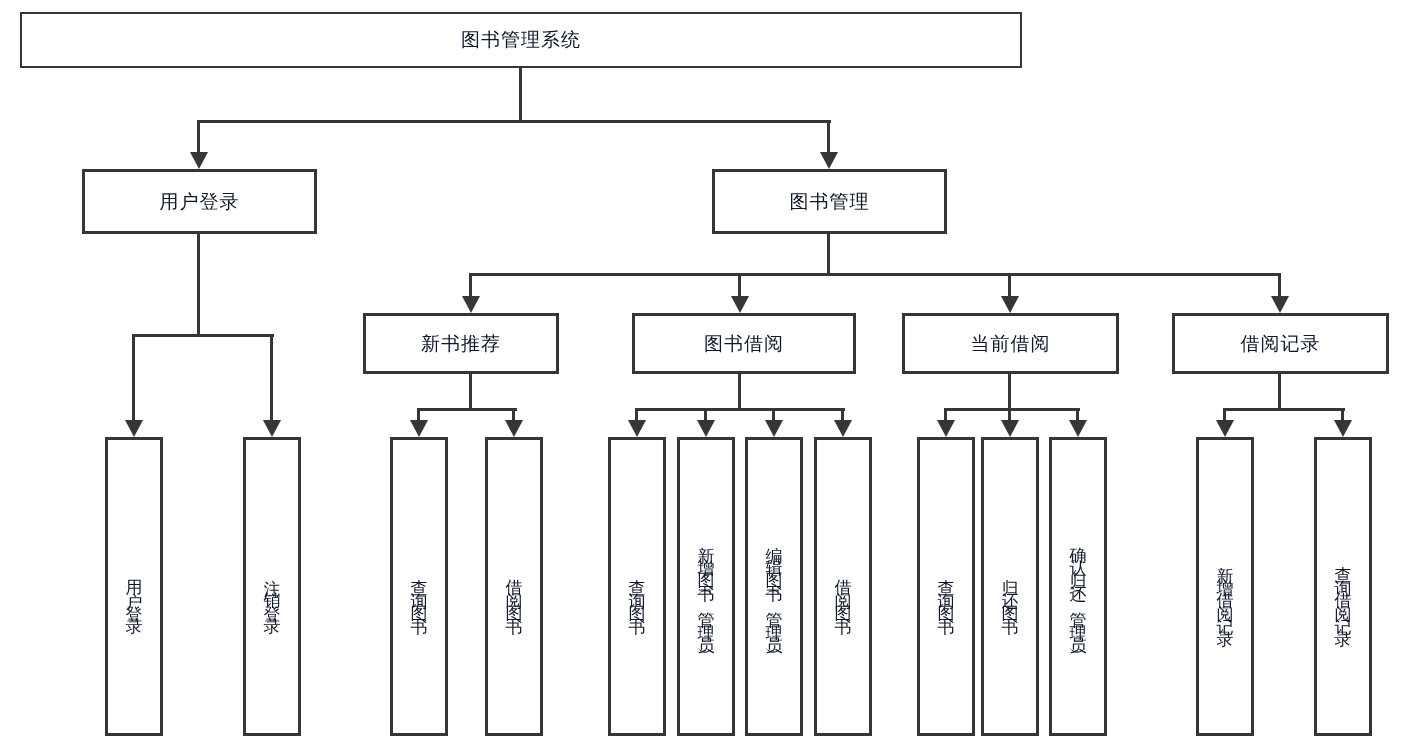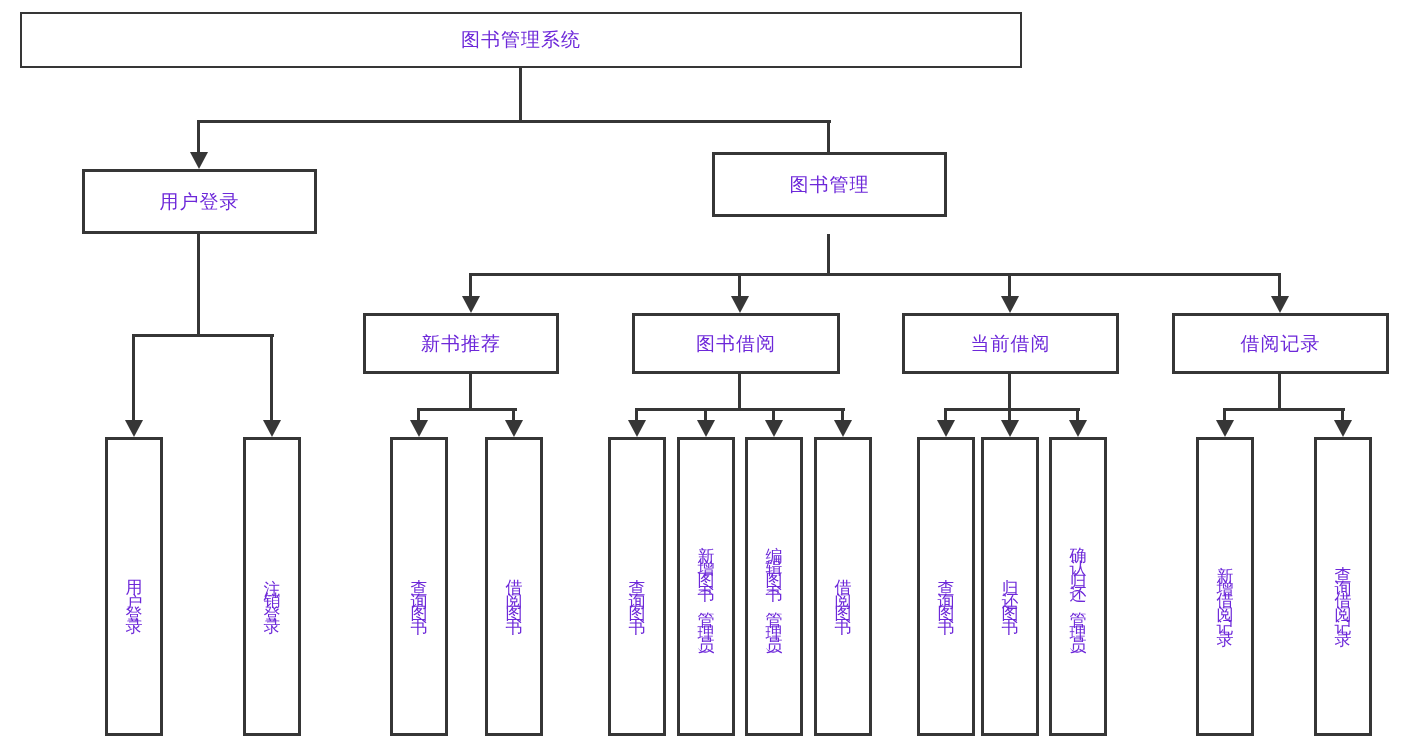--- a/index.html
+++ b/index.html
@@ -11,21 +11,21 @@
     position:relative;
     width:1405px; height:747px;
     background:#ffffff;
     overflow:hidden;
   }
   .box {
     position:absolute;
     box-sizing:border-box;
     background:#ffffff;
     border:3px solid #363636;
-    color:#6d28d9;
+    color:#0f172a;
     display:flex;
     align-items:center;
     justify-content:center;
   }
   .box.root  { border-width:2px; }
   .h-label   { font-size:19px; letter-spacing:1px; white-space:nowrap; }
   .leaf-label{
     writing-mode:vertical-rl;
     text-orientation:mixed;
     font-size:17px;
@@ -69,21 +69,21 @@
   <div class="vline" style="left:519px; top:68px; height:52px;"></div>
   <div class="hline" style="left:197px; top:120px; width:634px;"></div>
   <div class="vline" style="left:197px; top:120px; height:32px;"></div>
   <div class="arrow" style="left:190px; top:152px;"></div>
   <div class="vline" style="left:827px; top:120px; height:32px;"></div>
   <div class="arrow" style="left:820px; top:152px;"></div>
 
   <div class="box" style="left:82px; top:169px; width:235px; height:65px;">
     <span class="h-label">用户登录</span>
   </div>
-  <div class="box" style="left:712px; top:152px; width:235px; height:65px;">
+  <div class="box" style="left:712px; top:169px; width:235px; height:65px;">
     <span class="h-label">图书管理</span>
   </div>
 
   <div class="vline" style="left:197px; top:234px; height:100px;"></div>
   <div class="hline" style="left:132px; top:334px; width:142px;"></div>
   <div class="vline" style="left:132px; top:334px; height:86px;"></div>
   <div class="arrow" style="left:125px; top:420px;"></div>
   <div class="vline" style="left:270px; top:334px; height:86px;"></div>
   <div class="arrow" style="left:263px; top:420px;"></div>
 
@@ -94,21 +94,21 @@
   <div class="vline" style="left:738px; top:273px; height:23px;"></div>
   <div class="arrow" style="left:731px; top:296px;"></div>
   <div class="vline" style="left:1008px; top:273px; height:23px;"></div>
   <div class="arrow" style="left:1001px; top:296px;"></div>
   <div class="vline" style="left:1278px; top:273px; height:23px;"></div>
   <div class="arrow" style="left:1271px; top:296px;"></div>
 
   <div class="box" style="left:363px; top:313px; width:196px; height:61px;">
     <span class="h-label">新书推荐</span>
   </div>
-  <div class="box" style="left:632px; top:313px; width:208px; height:61px;">
+  <div class="box" style="left:632px; top:313px; width:224px; height:61px;">
     <span class="h-label">图书借阅</span>
   </div>
   <div class="box" style="left:1172px; top:313px; width:217px; height:61px;">
     <span class="h-label">借阅记录</span>
   </div>
   <div class="box" style="left:902px; top:313px; width:217px; height:61px;">
     <span class="h-label">当前借阅</span>
   </div>
 
   <div class="vline" style="left:469px; top:374px; height:34px;"></div>

